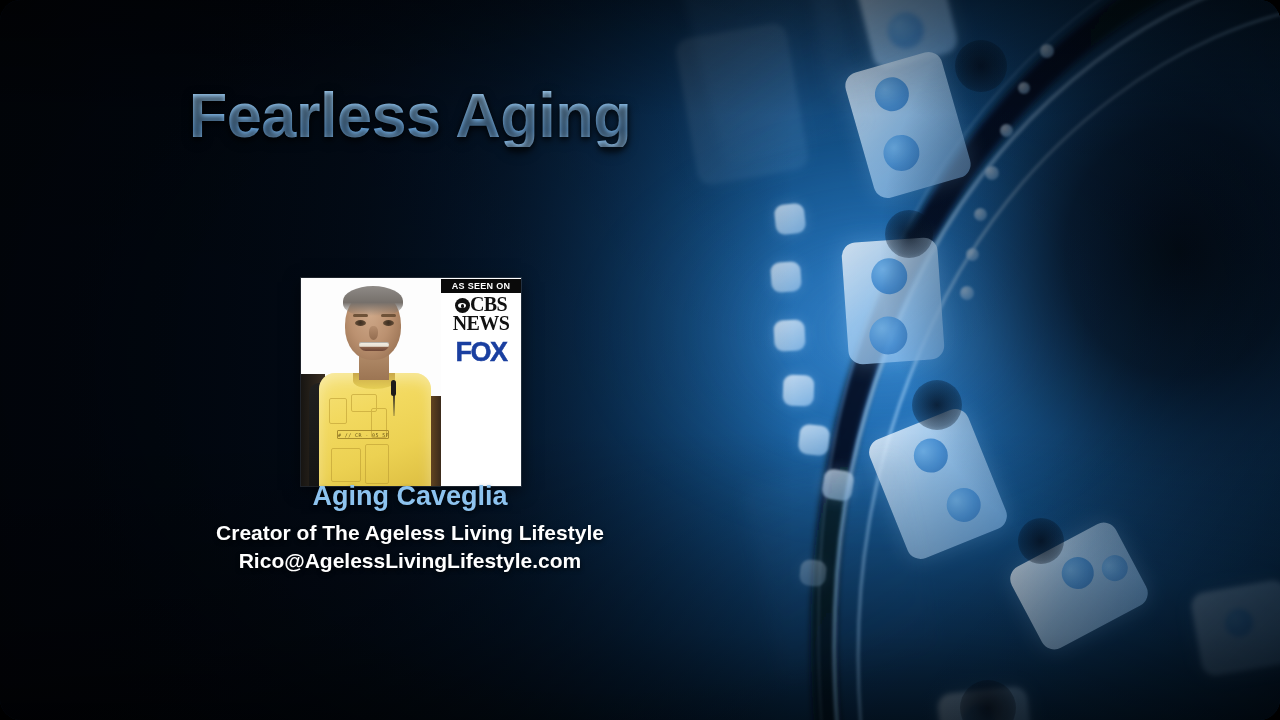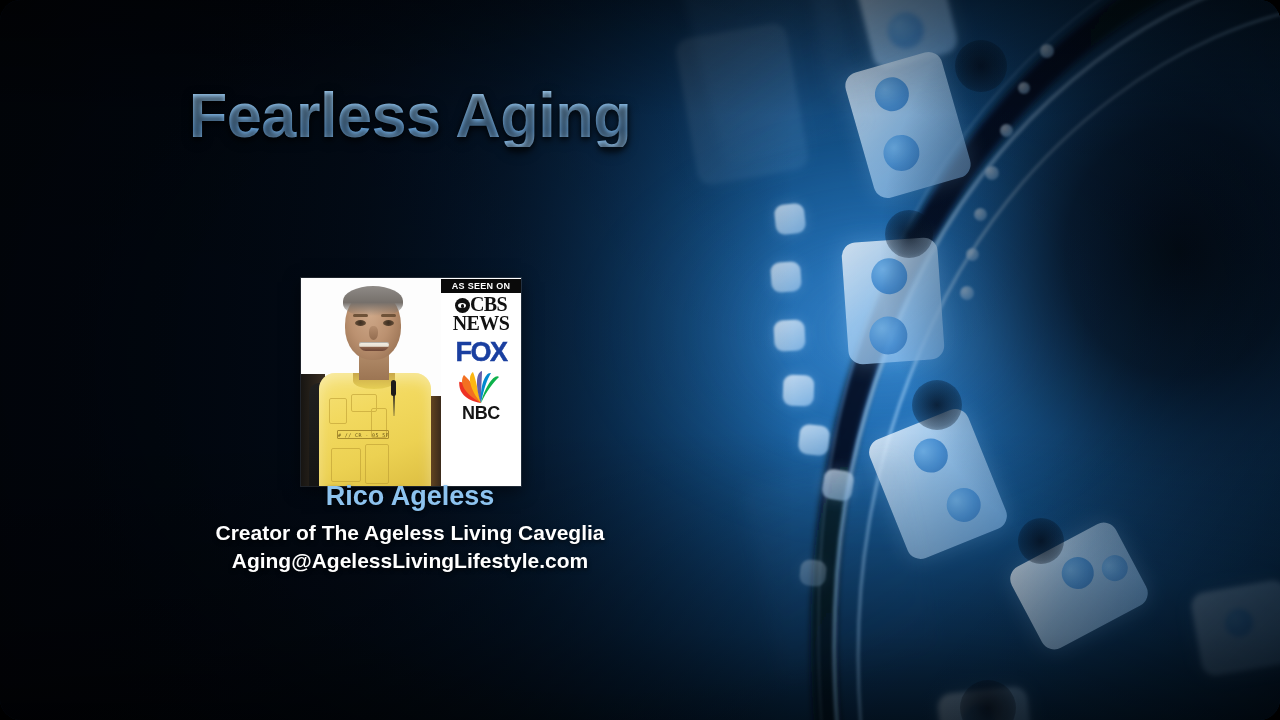--- a/index.html
+++ b/index.html
@@ -430,36 +430,23 @@
 
         <div class="logo-cbs">
           <div class="cbs-row">
             <span class="cbs-eye"></span><span>CBS</span>
           </div>
           <div class="cbs-row">NEWS</div>
         </div>
 
         <div class="logo-fox">FOX</div>
 
-        <div class="logo-nbc">
-          <svg id="peacock" width="56" height="34" viewBox="0 0 56 34">
-            <g transform="translate(28,33)">
-              <path d="M0,0 C-3,-14 -11,-20 -21,-22 C-22,-12 -16,-3 0,0 Z" fill="#EE3124" transform="rotate(-2)"></path>
-              <path d="M0,0 C-5,-13 -10,-22 -17,-28 C-22,-21 -18,-10 0,0 Z" fill="#F37021"></path>
-              <path d="M0,0 C-4,-15 -5,-24 -8,-31 C-14,-27 -11,-13 0,0 Z" fill="#FCB711"></path>
-              <path d="M0,0 C0,-16 1,-25 1,-32 C-6,-30 -5,-14 0,0 Z" fill="#6460AA"></path>
-              <path d="M0,0 C3,-15 6,-23 10,-30 C4,-31 -1,-17 0,0 Z" fill="#0089D0"></path>
-              <path d="M0,0 C6,-13 12,-20 18,-26 C14,-30 4,-17 0,0 Z" fill="#0DB14B"></path>
-            </g>
-          </svg>
-          <div class="nbc-word">NBC</div>
-        </div>
 
 
       </div>
     </div>
 
-    <div id="speaker-name">Rico Ageless</div>
-    <div id="credit-1">Creator of The Ageless Living Caveglia</div>
-    <div id="credit-2">Aging@AgelessLivingLifestyle.com</div>
+    <div id="speaker-name">Aging Caveglia</div>
+    <div id="credit-1">Creator of The Ageless Living Lifestyle</div>
+    <div id="credit-2">Rico@AgelessLivingLifestyle.com</div>
 
   </div>
 </div>
 
 </body></html>

